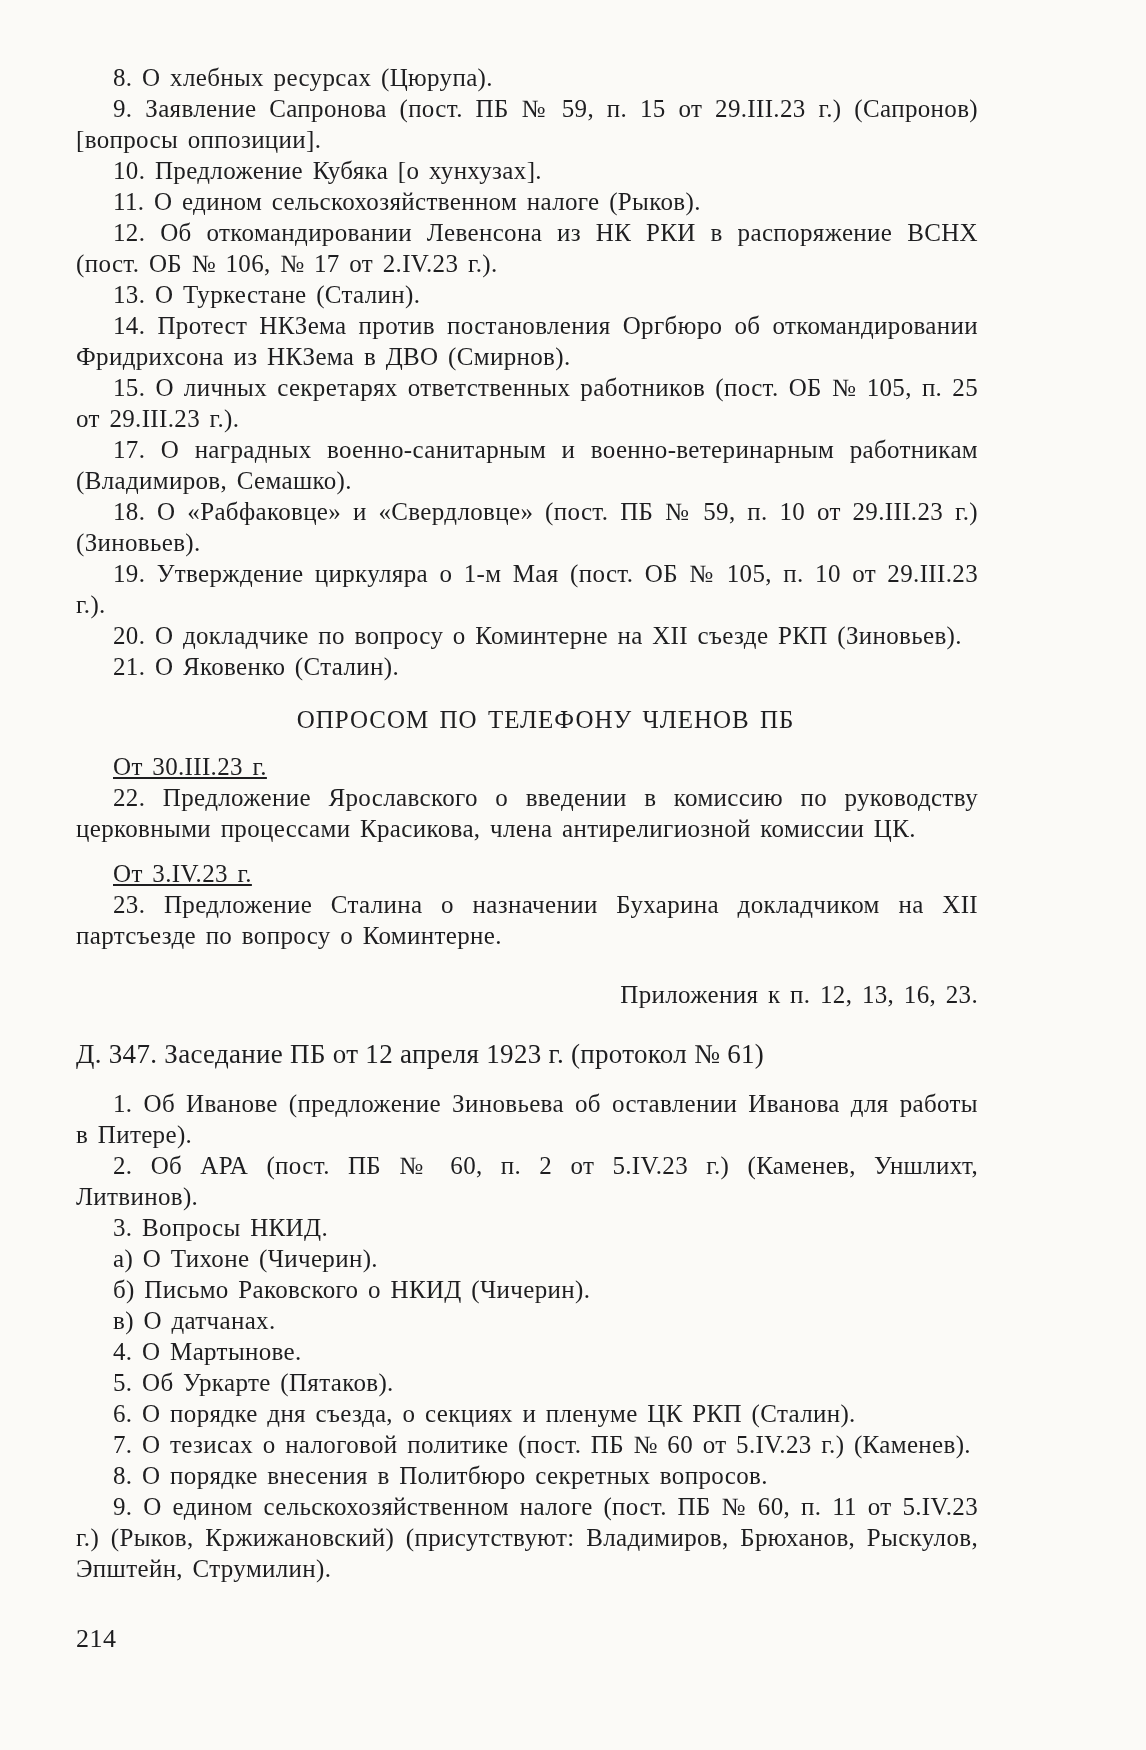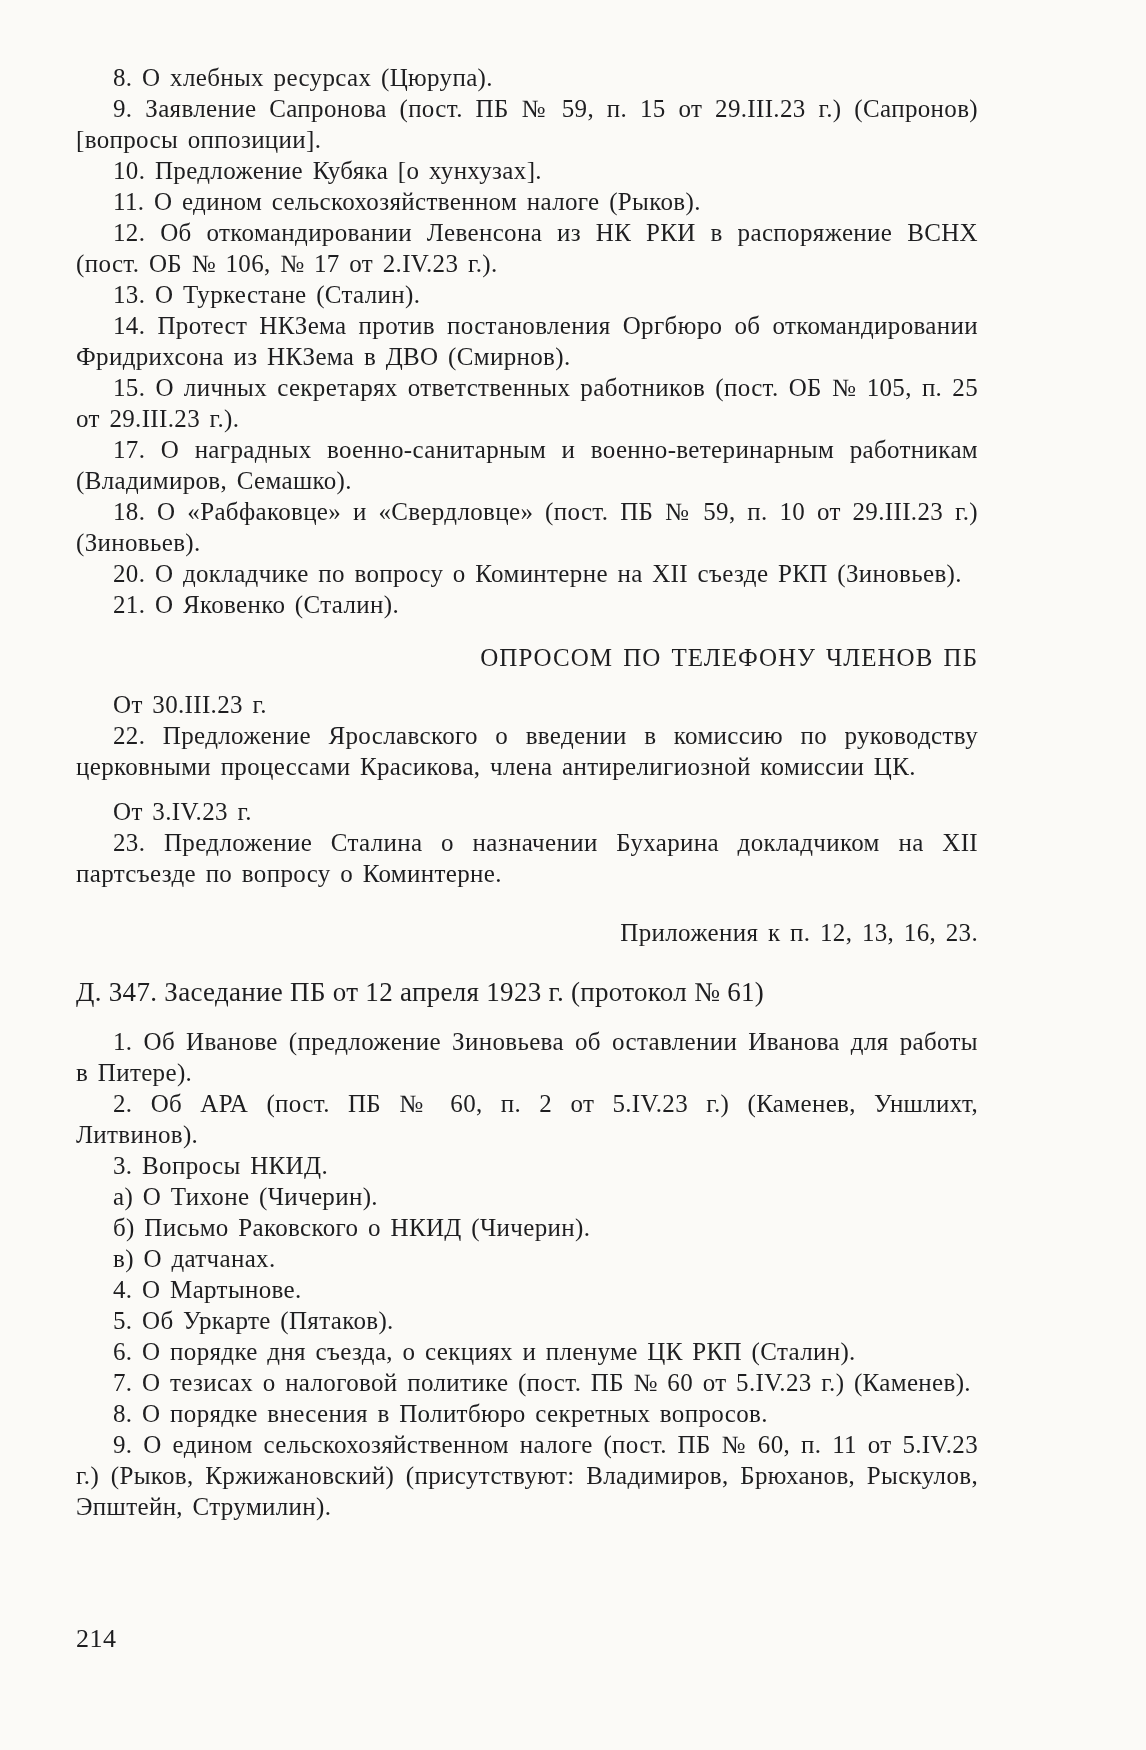--- a/index.html
+++ b/index.html
@@ -26,26 +26,27 @@
     font-size: 25px;
     line-height: 31px;
     text-align: justify;
     text-indent: 37px;
     letter-spacing: 0.35px;
     word-spacing: 3px;
   }
   .caps-heading {
     margin-top: 22px;
     margin-bottom: 16px;
-    text-align: right;
+    text-align: center;
     letter-spacing: 1px;
   }
   .date-line {
     margin-top: 14px;
     text-align: left;
+    text-decoration: underline;
   }
   .appendix {
     margin-top: 28px;
     text-align: right;
   }
   .session-heading {
     margin: 28px 0 18px 0;
     font-size: 27px;
     line-height: 32px;
     font-weight: normal;
@@ -71,20 +72,21 @@
     <p class="para">8. О хлебных ресурсах (Цюрупа).</p>
     <p class="para">9. Заявление Сапронова (пост. ПБ № 59, п. 15 от 29.III.23 г.) (Сапронов) [вопросы оппозиции].</p>
     <p class="para">10. Предложение Кубяка [о хунхузах].</p>
     <p class="para">11. О едином сельскохозяйственном налоге (Рыков).</p>
     <p class="para">12. Об откомандировании Левенсона из НК РКИ в распоряжение ВСНХ (пост. ОБ № 106, № 17 от 2.IV.23 г.).</p>
     <p class="para">13. О Туркестане (Сталин).</p>
     <p class="para">14. Протест НКЗема против постановления Оргбюро об откомандировании Фридрихсона из НКЗема в ДВО (Смирнов).</p>
     <p class="para">15. О личных секретарях ответственных работников (пост. ОБ № 105, п. 25 от 29.III.23 г.).</p>
     <p class="para">17. О наградных военно-санитарным и военно-ветеринарным работникам (Владимиров, Семашко).</p>
     <p class="para">18. О «Рабфаковце» и «Свердловце» (пост. ПБ № 59, п. 10 от 29.III.23 г.) (Зиновьев).</p>
+    <p class="para">19. Утверждение циркуляра о 1-м Мая (пост. ОБ № 105, п. 10 от 29.III.23 г.).</p>
     <p class="para">20. О докладчике по вопросу о Коминтерне на XII съезде РКП (Зиновьев).</p>
     <p class="para">21. О Яковенко (Сталин).</p>
 
     <p class="para caps-heading">ОПРОСОМ ПО ТЕЛЕФОНУ ЧЛЕНОВ ПБ</p>
 
     <p class="para date-line">От 30.III.23 г.</p>
     <p class="para">22. Предложение Ярославского о введении в комиссию по руководству церковными процессами Красикова, члена антирелигиозной комиссии ЦК.</p>
 
     <p class="para date-line">От 3.IV.23 г.</p>
     <p class="para">23. Предложение Сталина о назначении Бухарина докладчиком на XII партсъезде по вопросу о Коминтерне.</p>

